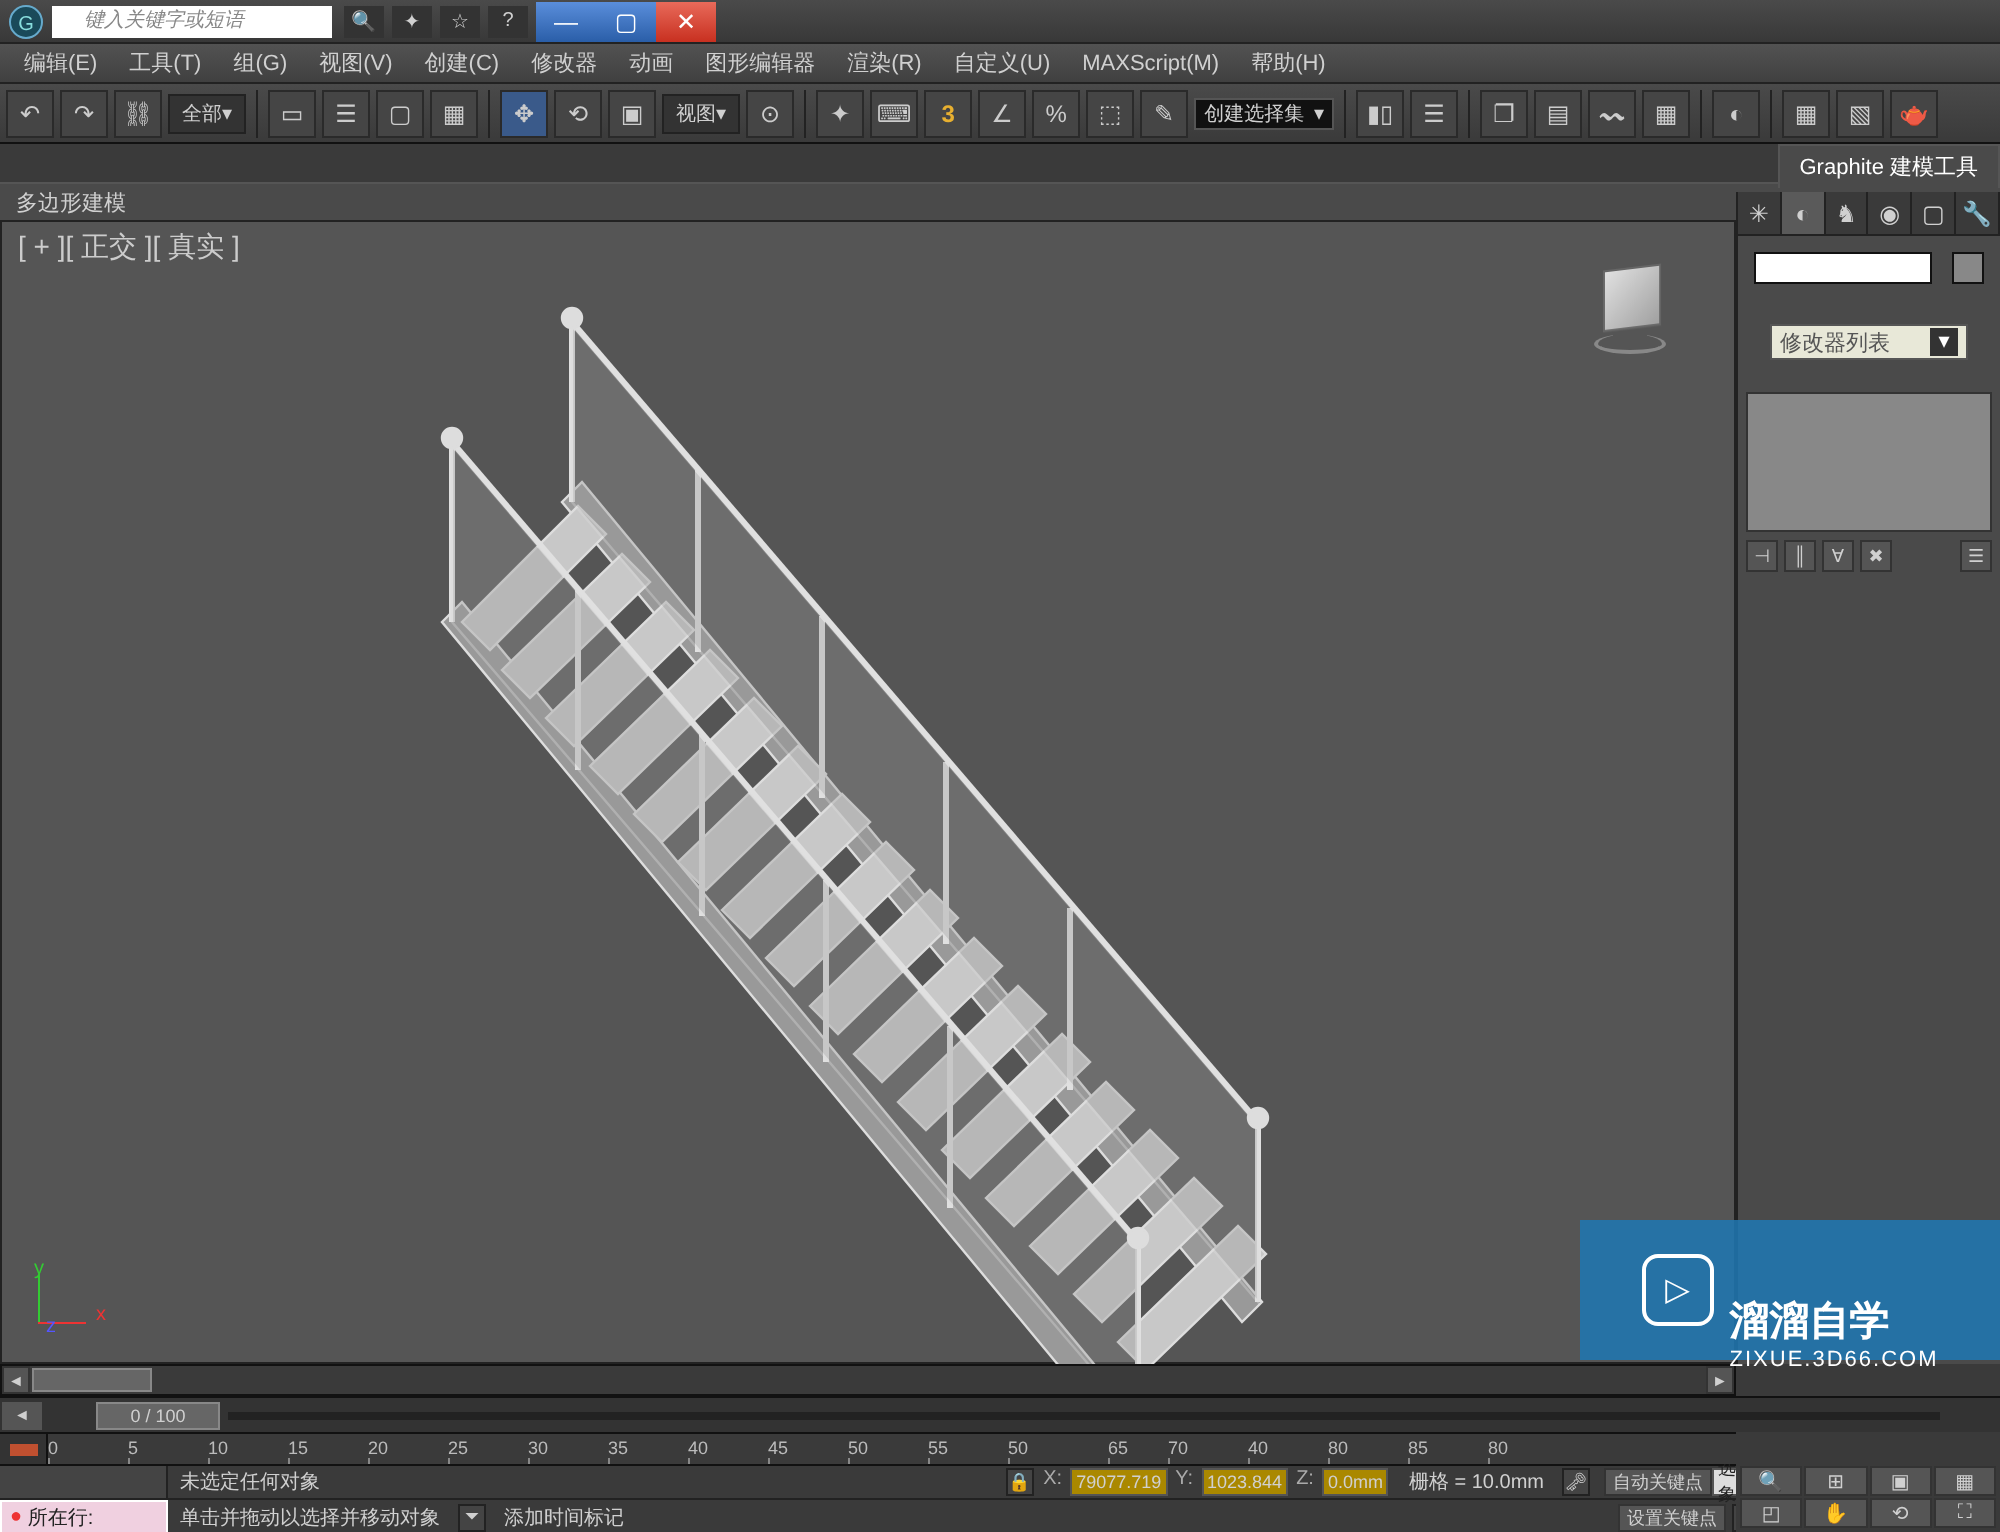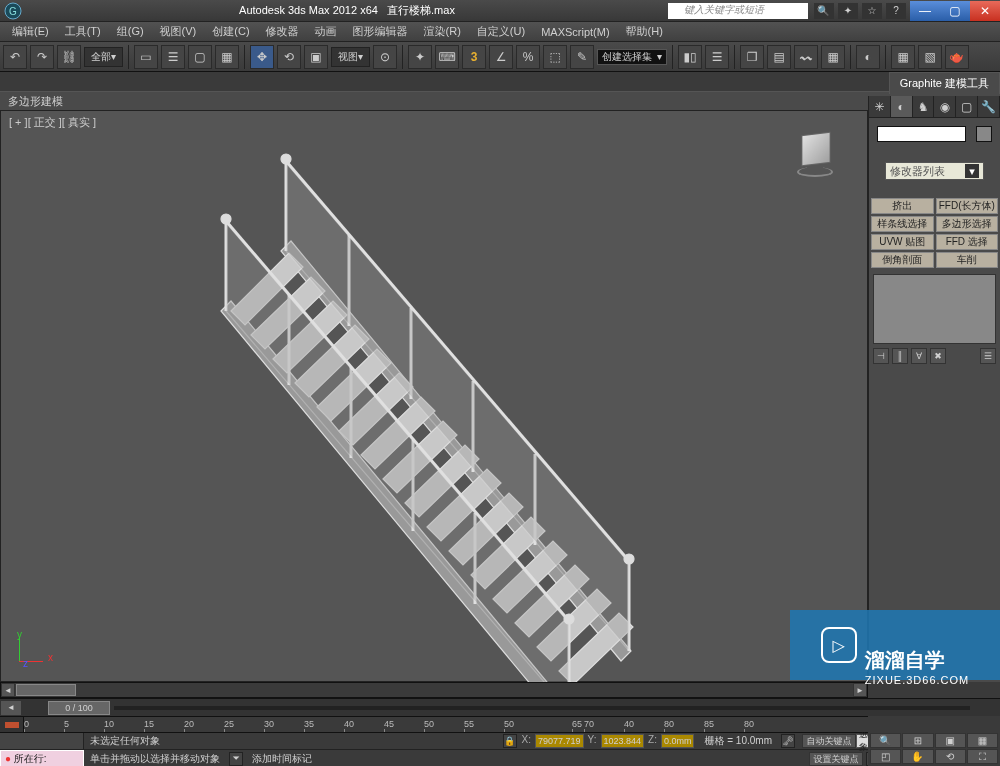--- a/index.html
+++ b/index.html
@@ -32,21 +32,21 @@
 .sel-set { width: 70px; height: 16px; background:#111; border:1px solid #555; display:flex; align-items:center; padding:0 4px; justify-content:space-between; font-size:10px; }
 
 
 .ribbon-tabs { height: 20px; background:#3a3a3a; display:flex; align-items:flex-end; border-bottom:1px solid #555;flex-direction:column; }
 .ribbon-tab { padding: 3px 10px; font-size:11px; color:#bbb; }
 .ribbon-tab.active { background:#4a4a4a; border:1px solid #555; border-bottom:none; color:#fff; }
 .ribbon-sub { height: 18px; background:#4a4a4a; font-size:11px; padding:2px 8px; }
 
 
 .main-area { position:absolute; top:110px; left:0; right:132px; bottom:84px; background:#555; border:1px solid #222; }
-.viewport-label { position:absolute; top:4px; left:8px; color:#ccc; font-size:11px; }
+.viewport-label { position:absolute; top:4px; left:8px; color:#ccc; font-size:14px; }
 .viewcube { position:absolute; top:18px; right:26px; width:50px; height:50px; }
 .viewcube .cube { width:32px; height:32px; margin:4px auto; background:linear-gradient(135deg,#e0e0e0,#a0a0a0); border:1px solid #666; transform:rotateX(15deg) rotateY(-25deg); }
 .viewcube .ring { position:absolute; bottom:2px; left:6px; width:36px; height:10px; border:2px solid #888; border-radius:50%; border-top:none; }
 
 .right-scroll { position:absolute; top:110px; right:118px; width:14px; bottom:84px; background:#3a3a3a; border:1px solid #222; }
 
 
 .right-panel { position:absolute; top:96px; right:0; bottom:84px; width:132px; background:#4a4a4a; border-left:1px solid #222; }
 .cmdpanel-tabs { height:22px; display:flex; background:#3a3a3a; border-bottom:1px solid #222; }
 .cmdtab { flex:1; display:flex; align-items:center; justify-content:center; border-right:1px solid #222; font-size:12px; }
@@ -121,23 +121,20 @@
 </style>
 </head>
 <body>
 
 <div class="titlebar">
   <div class="appicon">
     <svg width="18" height="18">
         <circle cx="9" cy="9" r="8" fill="#1a4a5a" stroke="#6ac" stroke-width="1"></circle>
         <text x="9" y="13" text-anchor="middle" fill="#8dd" font-size="10">G</text>
       </svg>
-  </div>
-  <div class="title">
-    <span>Autodesk 3ds Max 2012 x64</span>&nbsp;&nbsp;&nbsp;<span>直行楼梯.max</span>
   </div>
   <div class="search">键入关键字或短语</div>
   <div class="sysicons">
     <span>🔍</span>
     <span>✦</span>
     <span>☆</span>
     <span>?</span>
   </div>
   <div class="winbtns">
     <div class="min">—</div>
@@ -296,30 +293,20 @@
     <div class="cmdtab">🔧</div>
   </div>
   <div style="display:flex; margin:4px; gap:2px;">
     <div class="name-field" style="flex:1"></div>
     <div class="name-field color"></div>
   </div>
   <div class="mod-drop">
     <span>修改器列表</span>
       <span class="arr">▾</span>
   </div>
-  <div class="mod-btns">
-    <div class="modbtn">挤出</div>
-    <div class="modbtn">FFD(长方体)</div>
-    <div class="modbtn">样条线选择</div>
-    <div class="modbtn">多边形选择</div>
-    <div class="modbtn">UVW 贴图</div>
-    <div class="modbtn">FFD 选择</div>
-    <div class="modbtn">倒角剖面</div>
-    <div class="modbtn">车削</div>
-  </div>
   <div class="mod-stack"></div>
   <div class="mod-toolbar">
     <div class="mticon">⊣</div>
     <div class="mticon">║</div>
     <div class="mticon">∀</div>
     <div class="mticon">✖</div>
     <div style="flex:1"></div>
     <div class="mticon">☰</div>
   </div>
 </div>
@@ -348,21 +335,21 @@
         <span class="tick" style="left: 120px;">15</span>
         <span class="tick" style="left: 160px;">20</span>
         <span class="tick" style="left: 200px;">25</span>
         <span class="tick" style="left: 240px;">30</span>
         <span class="tick" style="left: 280px;">35</span>
         <span class="tick" style="left: 320px;">40</span>
         <span class="tick" style="left: 360px;">45</span>
         <span class="tick" style="left: 400px;">50</span>
         <span class="tick" style="left: 440px;">55</span>
         <span class="tick" style="left: 480px;">50</span>
-        <span class="tick" style="left: 548px;">65</span>
+        <span class="tick" style="left: 530px;">65</span>
         <span class="tick" style="left: 560px;">70</span>
         <span class="tick" style="left: 600px;">40</span>
         <span class="tick" style="left: 640px;">80</span>
         <span class="tick" style="left: 680px;">85</span>
         <span class="tick" style="left: 720px;">80</span>
       </div>
   </div>
 
   <div class="status-row">
     <div class="status-left"></div>

